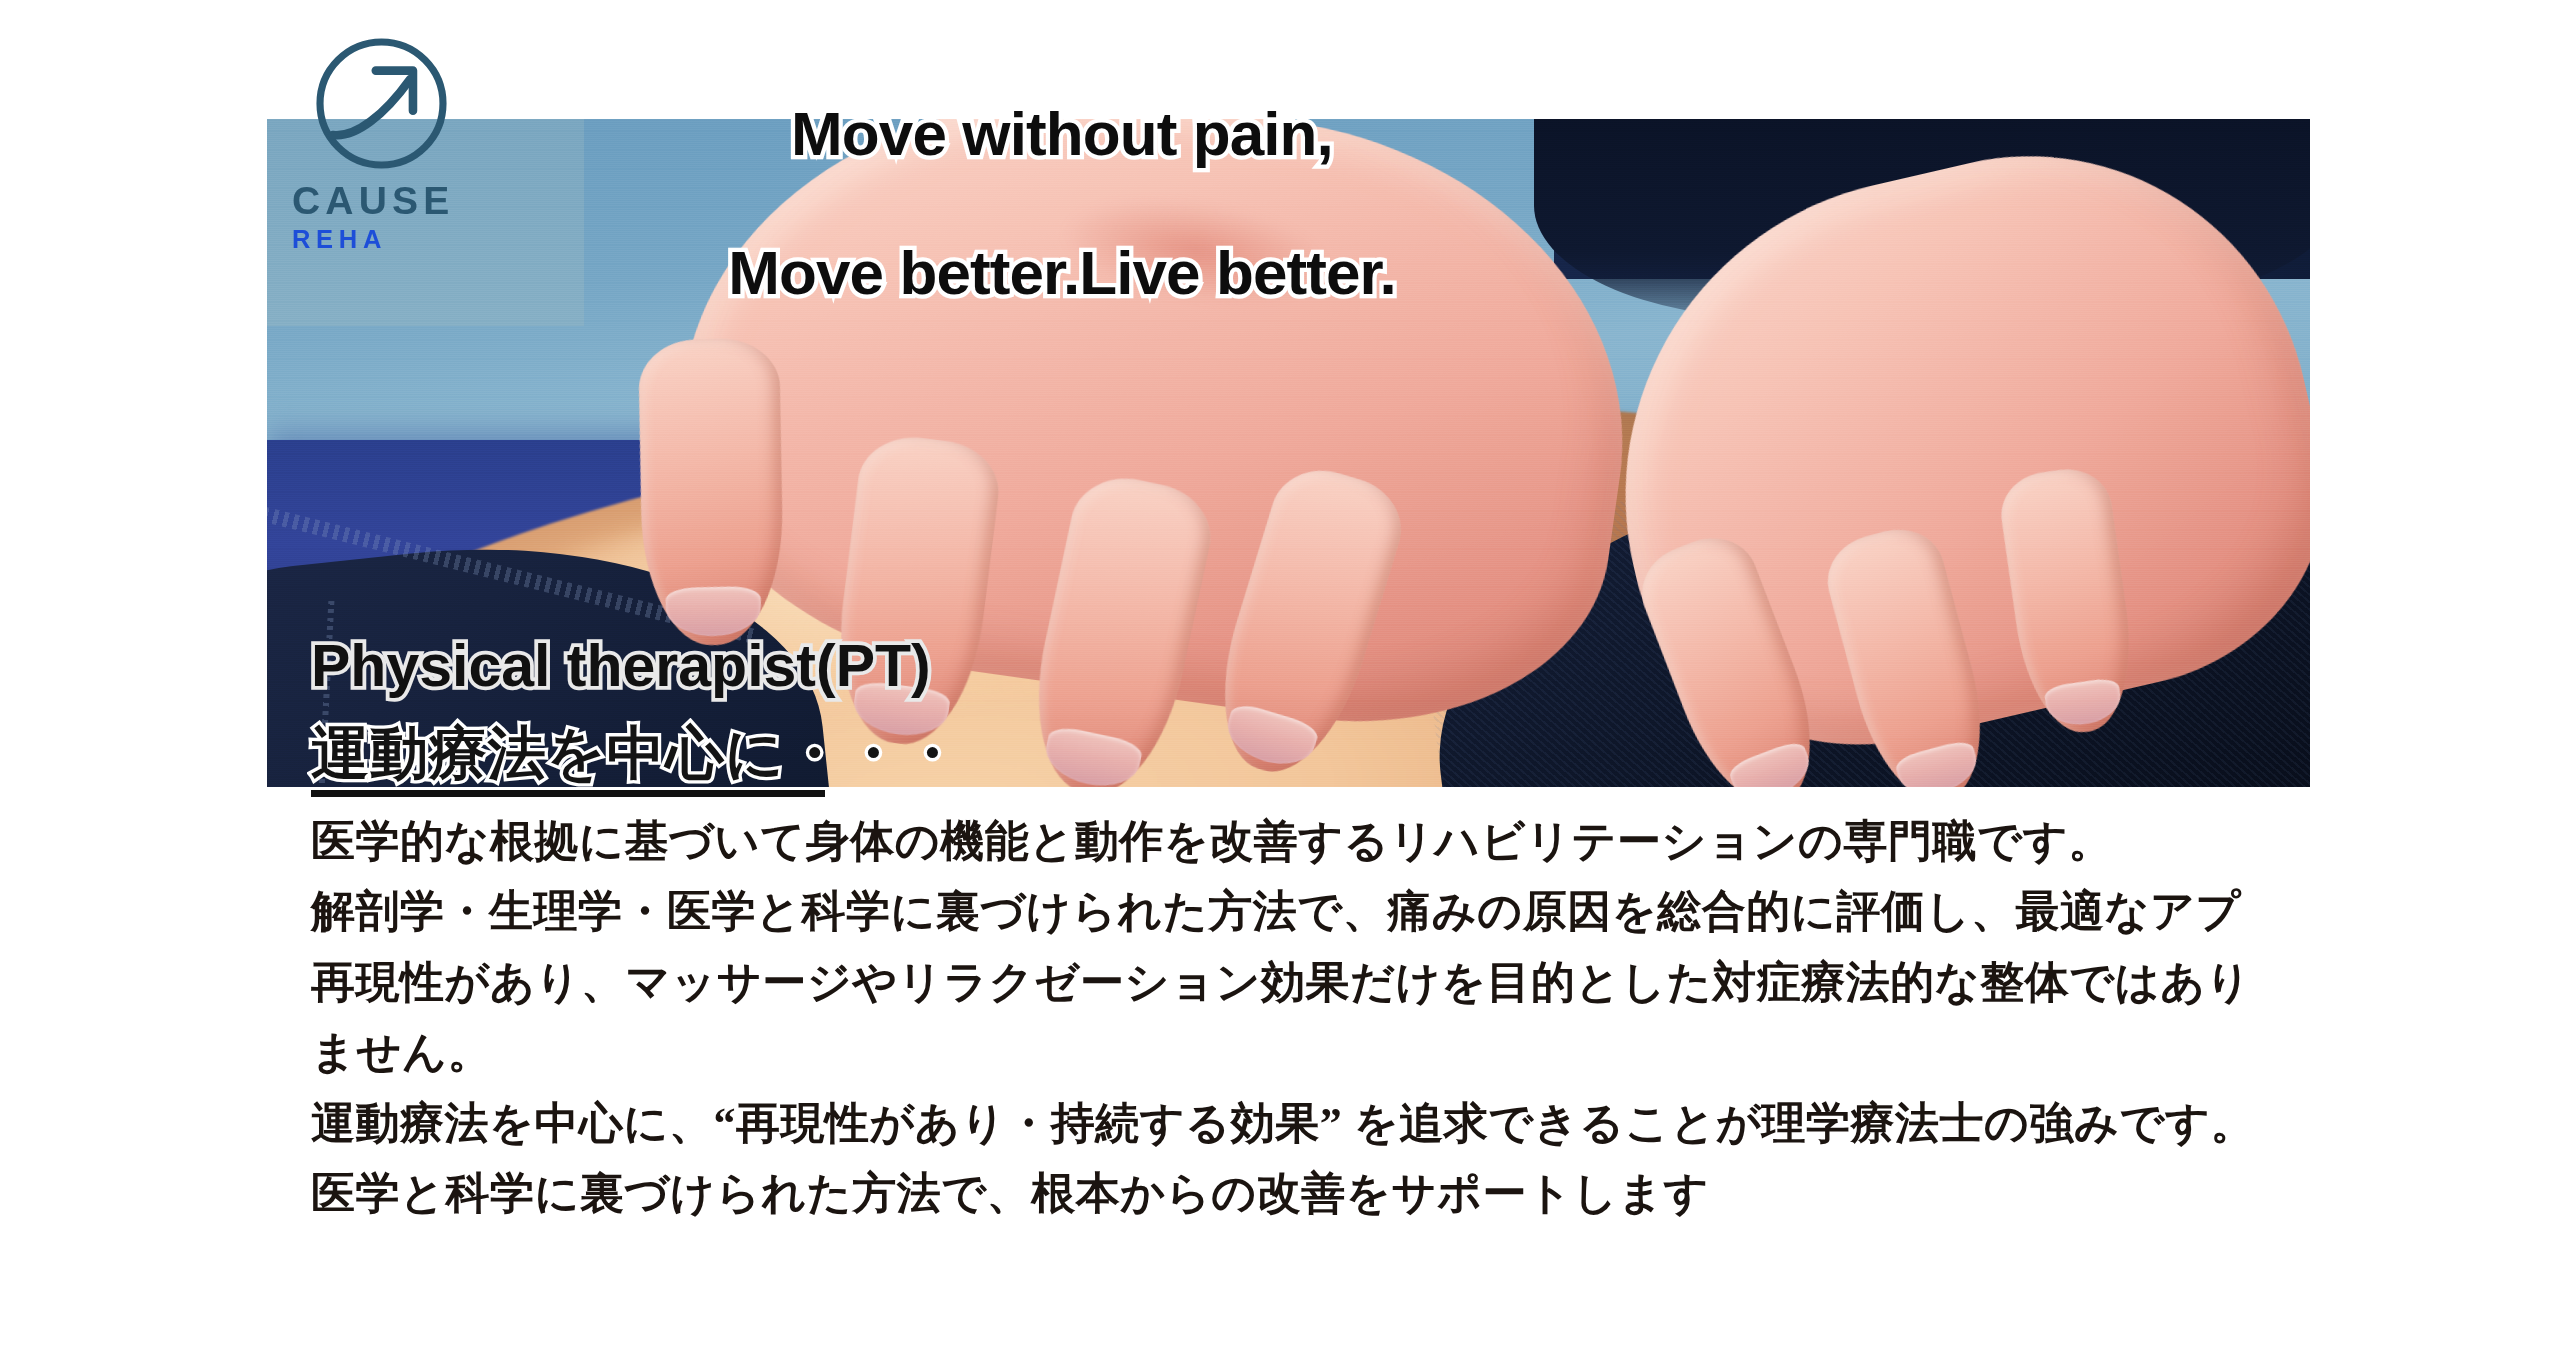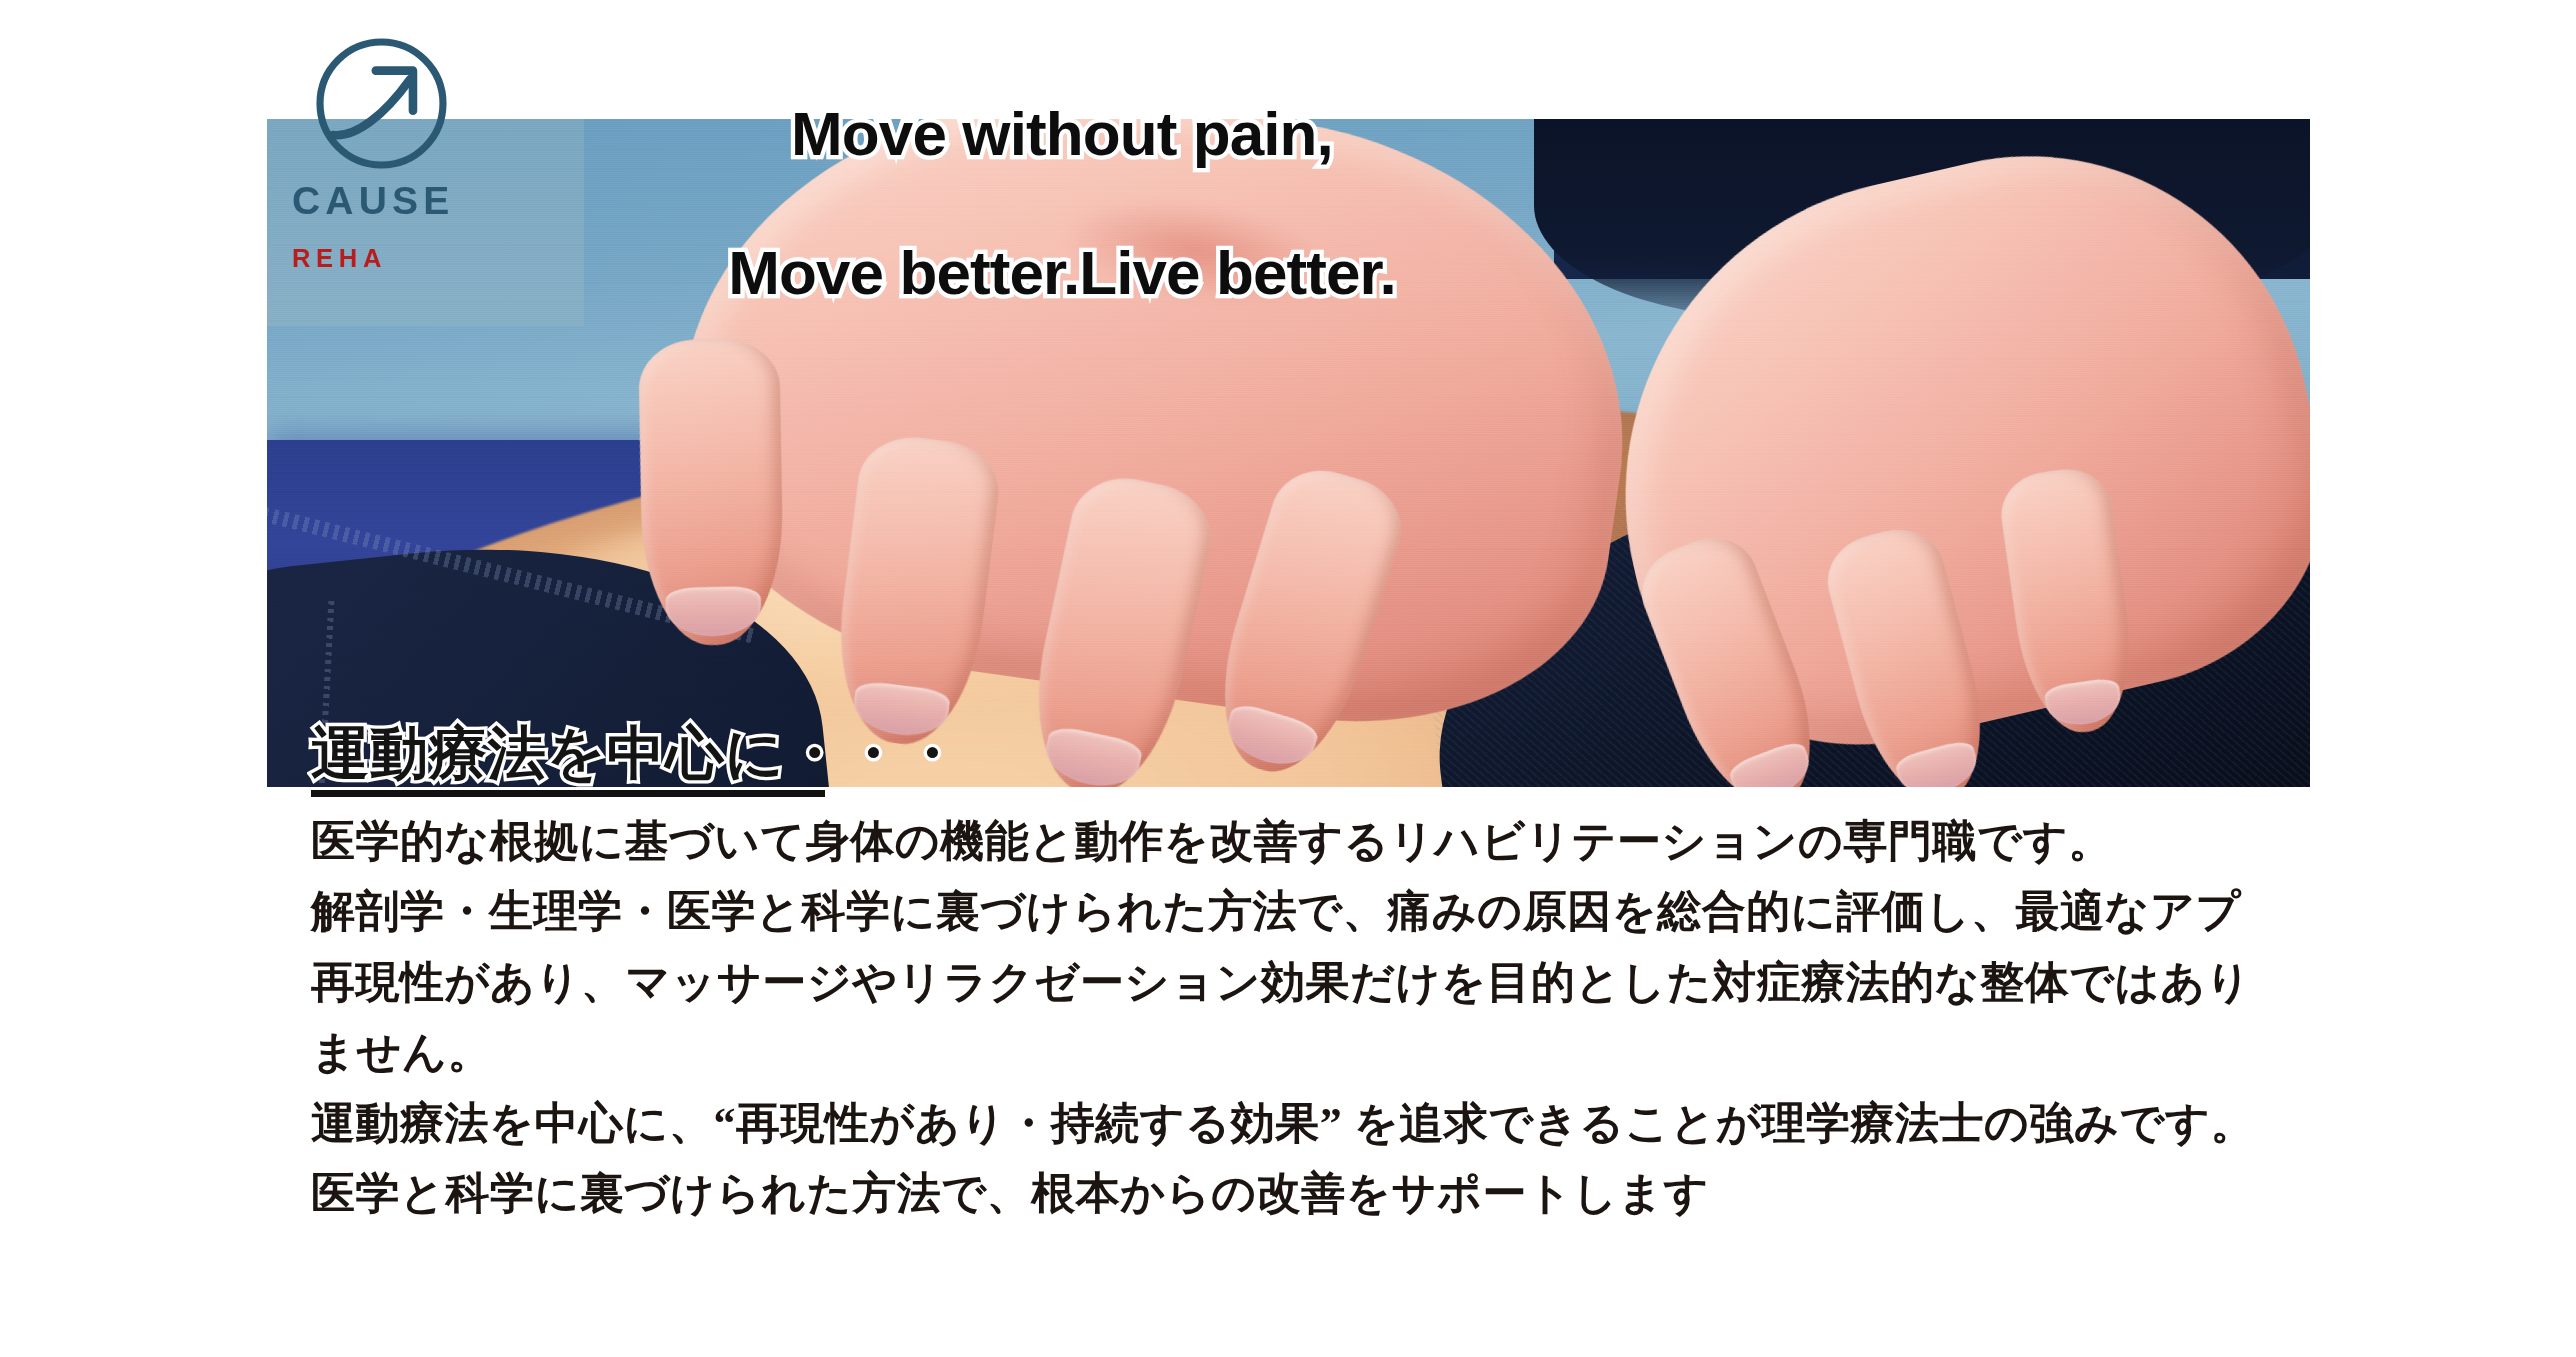--- a/index.html
+++ b/index.html
@@ -167,21 +167,21 @@
     color:#2b5872;
     text-align:left;
   }
   .logo-mark{width:143px;height:143px;margin:0 auto;display:block;}
   .logo-cause{
     font-size:39px;font-weight:700;letter-spacing:5.2px;
     line-height:1;margin-top:5.7px;color:#2b5872;
   }
   .logo-reha{
     font-size:25.5px;font-weight:700;letter-spacing:5.7px;
-    line-height:1;margin-top:26px;color:#b91c1c;
+    line-height:1;margin-top:7px;color:#1d4ed8;
   }
 
   
   .headline{
     position:absolute;left:0;top:30px;width:2124px;
     text-align:center;
     font-size:62px;font-weight:800;line-height:1.12;
     letter-spacing:-0.9px;
     color:#0d0d0d;
     -webkit-text-stroke:8.5px #ffffff;
@@ -295,20 +295,21 @@
     </svg>
     <div class="logo-cause">CAUSE</div>
     <div class="logo-reha">REHA</div>
   </div>
 
   <div class="headline">
     <span class="headline-line">Move without pain,</span>
     <span class="headline-line">Move better.Live better.</span>
   </div>
 
+  <div class="overlay-title">Physical therapist(PT)</div>
   <div class="overlay-sub">運動療法を中心に・・・</div>
   <div class="overlay-sub-underline"></div>
 
   <div class="body-text">
     <span class="body-line">医学的な根拠に基づいて身体の機能と動作を改善するリハビリテーションの専門職です。</span>
     <span class="body-line">解剖学・生理学・医学と科学に裏づけられた方法で、痛みの原因を総合的に評価し、最適なアプ</span>
     <span class="body-line">再現性があり、マッサージやリラクゼーション効果だけを目的とした対症療法的な整体ではあり</span>
     <span class="body-line">ません。</span>
     <span class="body-line">運動療法を中心に、“再現性があり・持続する効果” を追求できることが理学療法士の強みです。</span>
     <span class="body-line">医学と科学に裏づけられた方法で、根本からの改善をサポートします</span>

